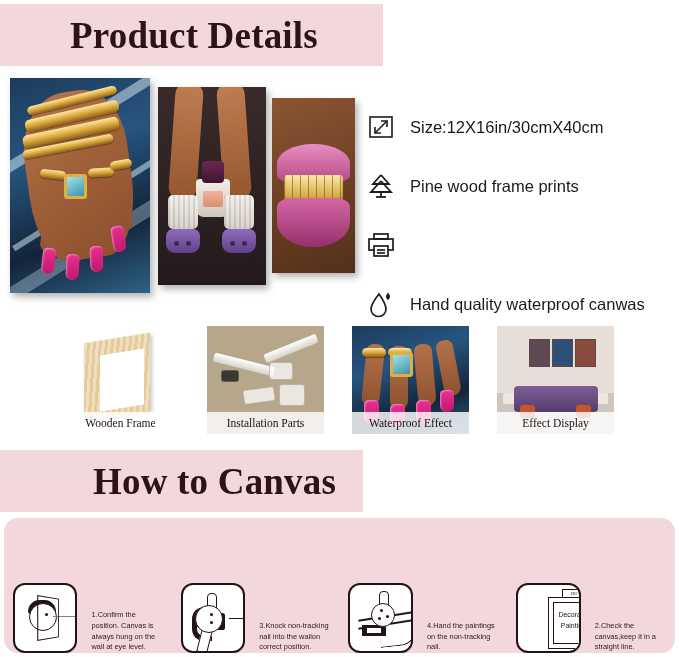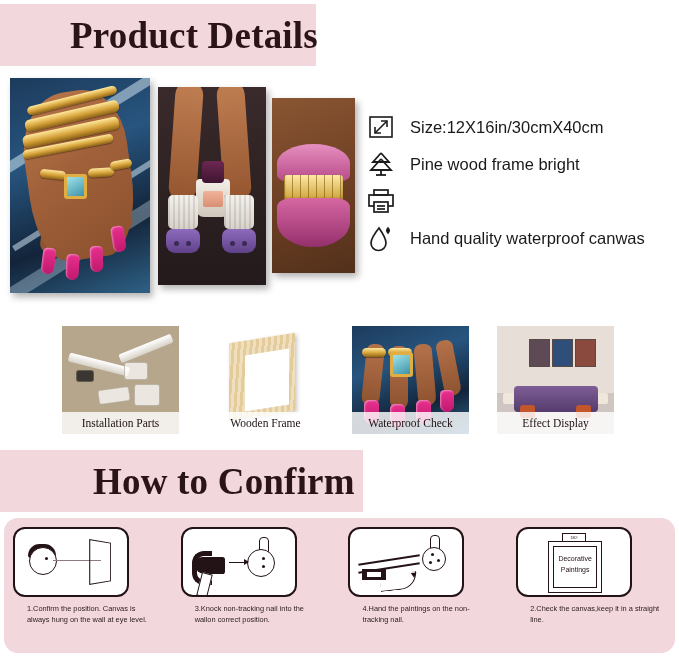--- a/index.html
+++ b/index.html
@@ -10,21 +10,21 @@
     overflow:hidden;
     position:relative;
   }
 
   
   .band{
     background:#f2d8dc;
     display:flex;align-items:center;
   }
   #product-details-band{
-    position:absolute;left:0;top:4px;width:316px;height:62px;
+    position:absolute;left:0;top:4px;width:383px;height:62px;
   }
   #how-band{
     position:absolute;left:0;top:450px;width:363px;height:62px;
   }
   .band-title{
     font-family:"Liberation Serif",serif;
     font-size:37px;color:#2b1418;font-weight:700;
     letter-spacing:.2px;white-space:nowrap;
   }
   #product-details-band .band-title{margin-left:70px;}
@@ -123,21 +123,21 @@
     box-shadow:inset 0 -2px 3px rgba(120,80,10,.6);
   }
   .teeth::after{
     content:"";position:absolute;inset:0;
     background:repeating-linear-gradient(90deg,rgba(120,80,10,.55) 0 1px,transparent 1px 8px);
   }
 
   
   #features{
     position:absolute;left:366px;top:112px;width:310px;
-    display:flex;flex-direction:column;gap:7px;
+    display:flex;flex-direction:column;gap:29px;
   }
   .feature{display:flex;align-items:center;gap:14px;}
   .feature .ficon{width:30px;height:30px;flex:none;color:#1c1c1c;}
   .feature .flabel{font-size:16.5px;color:#1a1a1a;white-space:nowrap;}
 
   
   #thumbs{
     position:absolute;left:62px;top:326px;width:575px;height:110px;
     display:flex;gap:28px;
   }
@@ -195,21 +195,21 @@
 
   
   #install-panel{
     position:absolute;left:4px;top:518px;width:671px;height:135px;
     background:#f2d8dc;border-radius:14px;
   }
   .steps{
     position:absolute;inset:0;display:flex;justify-content:space-around;
     padding-top:9px;box-sizing:border-box;
   }
-  .step{width:150px;display:flex;flex-direction:column;align-items:flex-start;}
+  .step{width:150px;display:flex;flex-direction:row;align-items:flex-end;}
   .step-card{
     width:112px;height:66px;background:#ffffff;
     border:2.5px solid #231316;border-radius:12px;
     position:relative;overflow:hidden;
   }
   .step-text{
     margin-top:7px;width:146px;
     font-size:7.4px;line-height:1.45;color:#2a1a1d;
     text-align:left;padding-left:14px;box-sizing:border-box;
   }
@@ -375,21 +375,21 @@
 
   <div class="feature">
     <span class="ficon">
       <svg viewBox="0 0 30 30" width="30" height="30" fill="none" stroke="#1c1c1c" stroke-width="1.8">
         <polyline points="15,4 7,13 23,13 15,4"></polyline>
         <polyline points="15,10 5,21 25,21 15,10"></polyline>
         <line x1="15" y1="21" x2="15" y2="26"></line>
         <line x1="10" y1="26" x2="20" y2="26"></line>
       </svg>
     </span>
-    <span class="flabel">Pine wood frame bright</span>
+    <span class="flabel">Pine wood frame prints</span>
   </div>
 
   <div class="feature">
     <span class="ficon">
       <svg viewBox="0 0 30 30" width="30" height="30" fill="none" stroke="#1c1c1c" stroke-width="1.7">
         <rect x="8" y="4" width="14" height="5"></rect>
         <rect x="3" y="9" width="24" height="11"></rect>
         <rect x="8" y="16" width="14" height="10" fill="#fff"></rect>
         <line x1="11" y1="20" x2="19" y2="20"></line>
         <line x1="11" y1="23" x2="19" y2="23"></line>
@@ -403,76 +403,76 @@
         <path d="M13 5 C13 5 5 15 5 20 a7.5 7.5 0 0 0 15 0 C20 15 13 5 13 5 Z"></path>
         <path d="M22 5 c1.6 1.6 1.6 3.4 0 5 c-1.6 -1.6 -1.6 -3.4 0 -5 Z" fill="#1c1c1c"></path>
       </svg>
     </span>
     <span class="flabel">Hand quality waterproof canwas</span>
   </div>
 </div>
 
 <div id="thumbs">
 
+  <div class="thumb" id="thumb-1">
+    <div class="pic">
+      <div class="wood-outer"></div>
+      <div class="wood-inner"></div>
+    </div>
+    <div class="cap">Wooden Frame</div>
+  </div>
+
   <div class="thumb" id="thumb-2">
     <div class="pic">
       <div class="bar" style="left:6px;top:34px;width:62px;transform:rotate(14deg);"></div>
       <div class="bar" style="left:56px;top:18px;width:56px;transform:rotate(-22deg);"></div>
       <div class="part" style="left:62px;top:36px;width:22px;height:16px;"></div>
       <div class="part" style="left:36px;top:62px;width:30px;height:13px;transform:rotate(-8deg);"></div>
       <div class="part" style="left:72px;top:58px;width:24px;height:20px;"></div>
       <div class="part" style="left:14px;top:44px;width:16px;height:10px;background:#3a3632;"></div>
     </div>
     <div class="cap">Installation Parts</div>
-  </div>
-
-  <div class="thumb" id="thumb-1">
-    <div class="pic">
-      <div class="wood-outer"></div>
-      <div class="wood-inner"></div>
-    </div>
-    <div class="cap">Wooden Frame</div>
   </div>
 
   <div class="thumb" id="thumb-3">
     <div class="pic bg-blue">
       <div class="finger" style="left:12px;top:18px;height:62px;width:18px;transform:rotate(6deg);"></div>
       <div class="finger" style="left:38px;top:20px;height:64px;width:18px;"></div>
       <div class="finger" style="left:64px;top:18px;height:62px;width:18px;transform:rotate(-5deg);"></div>
       <div class="finger" style="left:88px;top:14px;height:56px;width:17px;transform:rotate(-11deg);"></div>
       <div class="gold-band" style="left:10px;top:22px;width:24px;"></div>
       <div class="gold-band" style="left:36px;top:22px;width:24px;"></div>
       <div class="ring-stone" style="left:38px;top:26px;"></div>
       <div class="nail" style="left:12px;top:74px;width:15px;height:24px;"></div>
       <div class="nail" style="left:38px;top:78px;width:15px;height:24px;"></div>
       <div class="nail" style="left:64px;top:74px;width:15px;height:24px;"></div>
       <div class="nail" style="left:88px;top:64px;width:14px;height:22px;"></div>
     </div>
-    <div class="cap">Waterproof Check</div>
+    <div class="cap">Waterproof Effect</div>
   </div>
 
   <div class="thumb" id="thumb-4">
     <div class="pic">
       <div class="room-wall"></div>
       <div class="room-floor"></div>
       <div class="mini-art" style="left:32px;background:#5d4a55;"></div>
       <div class="mini-art" style="left:55px;background:#2d4f7a;"></div>
       <div class="mini-art" style="left:78px;background:#8b4a3e;"></div>
       <div class="lampshade" style="left:6px;"></div>
       <div class="lampshade" style="right:6px;"></div>
       <div class="sofa"></div>
       <div class="cushion" style="left:23px;"></div>
       <div class="cushion" style="right:23px;"></div>
     </div>
     <div class="cap">Effect Display</div>
   </div>
 </div>
 
 <div class="band" id="how-band">
-  <div class="band-title">How to Confirm</div>
+  <div class="band-title">How to Canvas</div>
 </div>
 
 <div id="install-panel">
   <div class="steps">
 
     <div class="step">
       <div class="step-card">
         <div class="hair"></div>
         <div class="head"></div>
         <div class="dot" style="left:30px;top:28px;"></div>

